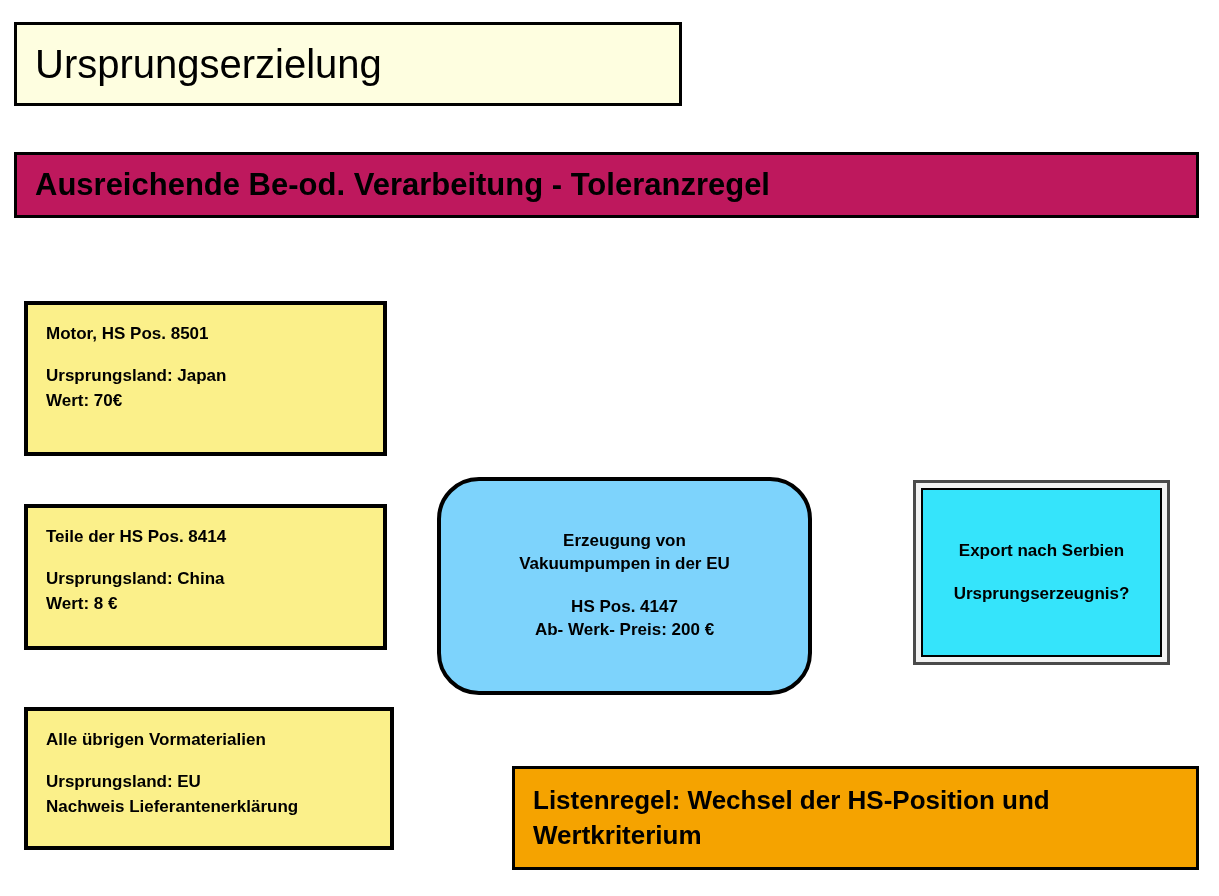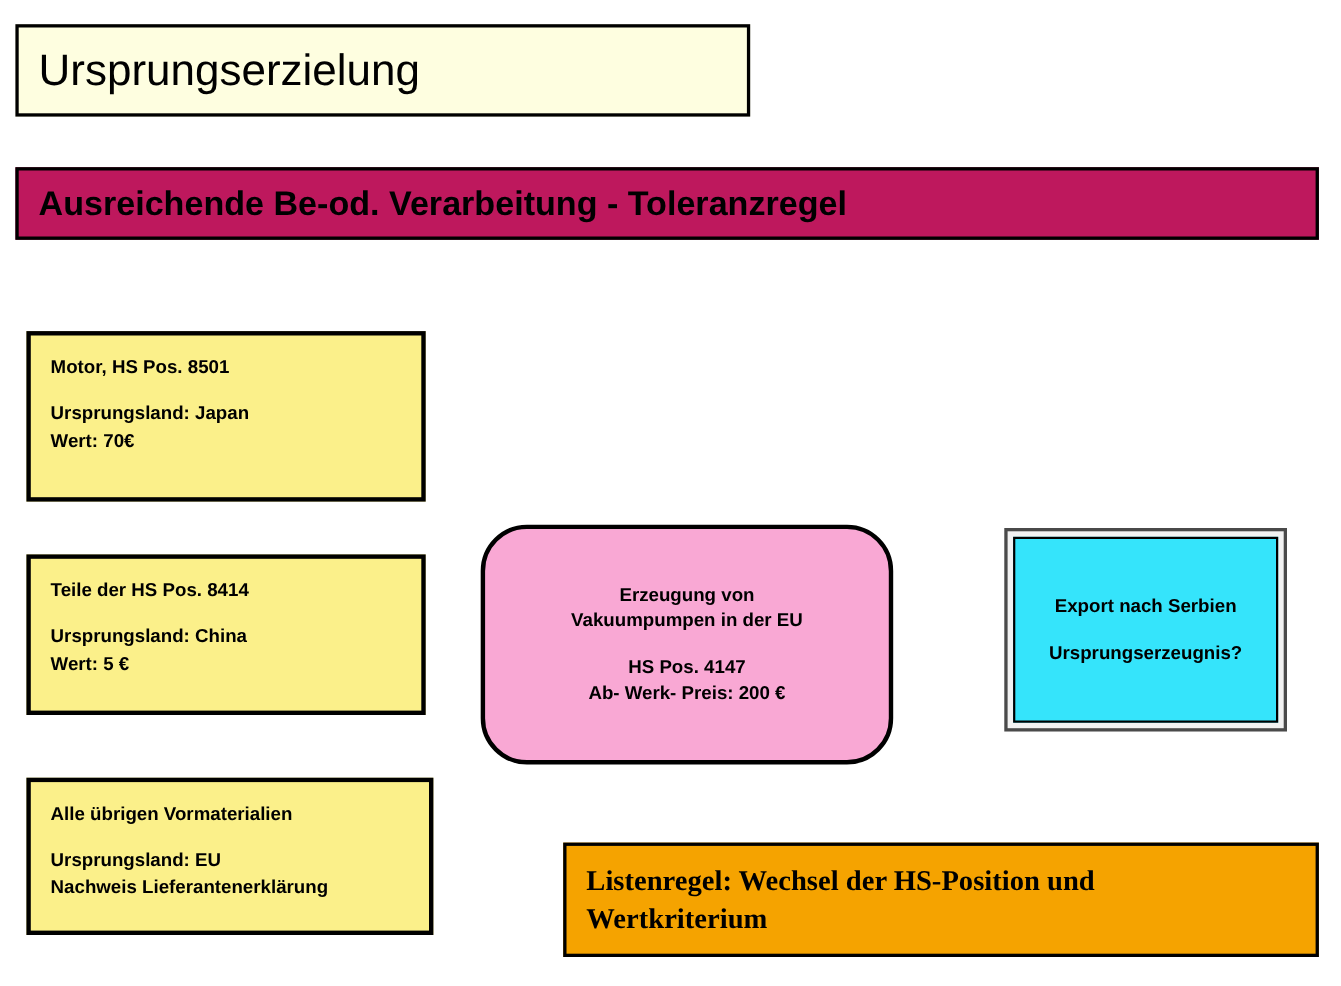--- a/index.html
+++ b/index.html
@@ -73,21 +73,21 @@
   #mat1 { left: 24px; top: 301px; width: 363px; height: 155px; }
   #mat2 { left: 24px; top: 504px; width: 363px; height: 146px; }
   #mat3 { left: 24px; top: 707px; width: 370px; height: 143px; }
 
   
   .prod-box {
     left: 437px;
     top: 477px;
     width: 375px;
     height: 218px;
-    background: #f9a8d4;
+    background: #7dd3fc;
     border: 4px solid #000000;
     border-radius: 42px;
     display: flex;
     flex-direction: column;
     align-items: center;
     justify-content: center;
     font-size: 17px;
     font-weight: bold;
     line-height: 1.35;
     text-align: center;
@@ -128,21 +128,20 @@
     width: 687px;
     height: 104px;
     background: #f5a300;
     border: 3px solid #000000;
     display: flex;
     align-items: center;
     padding: 0 16px 0 18px;
     font-size: 26px;
     font-weight: bold;
     line-height: 1.35;
-    font-family: Liberation Serif, serif;
   }
 </style>
 </head>
 <body>
 
 <div id="slide">
 
   <div class="box title-box">
     <span>Ursprungserzielung</span>
   </div>
@@ -155,21 +154,21 @@
     <div class="line">Motor, HS Pos. 8501</div>
     <div class="gap"></div>
     <div class="line sub">Ursprungsland: Japan</div>
     <div class="line sub">Wert: 70€</div>
   </div>
 
   <div class="box mat-box" id="mat2">
     <div class="line">Teile der HS Pos. 8414</div>
     <div class="gap"></div>
     <div class="line sub">Ursprungsland: China</div>
-    <div class="line sub">Wert: 5 €</div>
+    <div class="line sub">Wert: 8 €</div>
   </div>
 
   <div class="box mat-box" id="mat3">
     <div class="line">Alle übrigen Vormaterialien</div>
     <div class="gap"></div>
     <div class="line sub">Ursprungsland: EU</div>
     <div class="line sub">Nachweis Lieferantenerklärung</div>
   </div>
 
   <div class="box prod-box">

